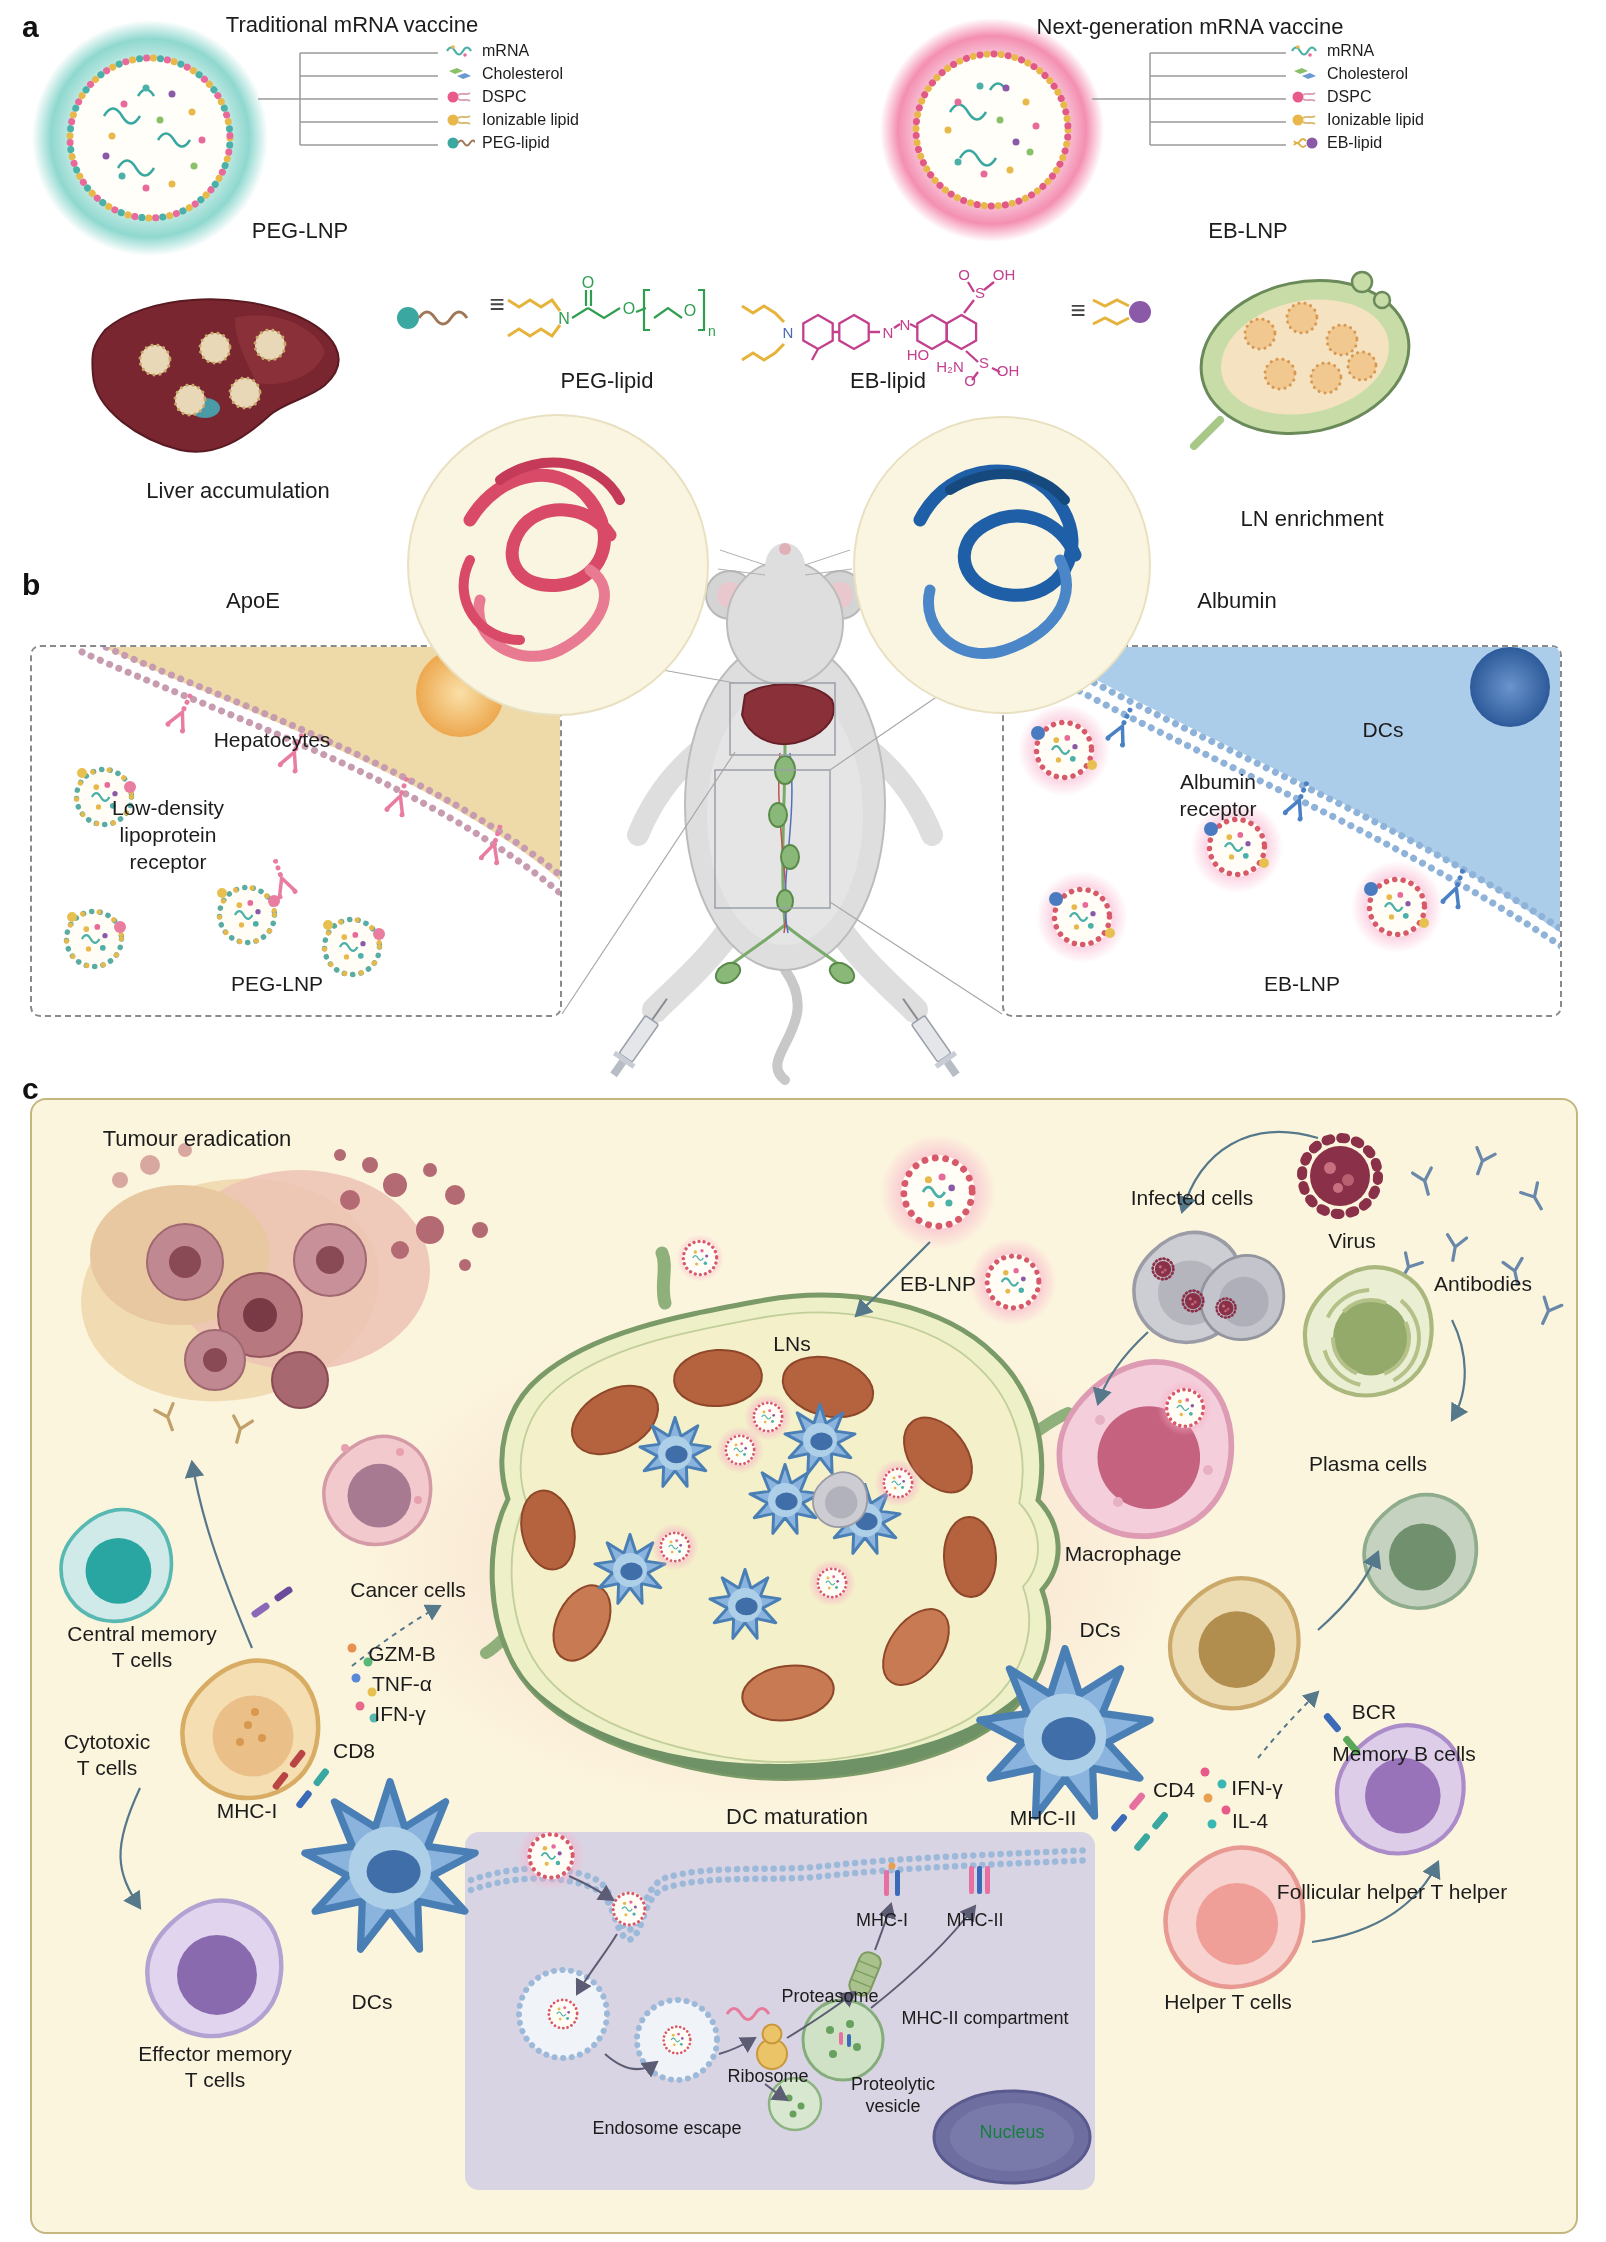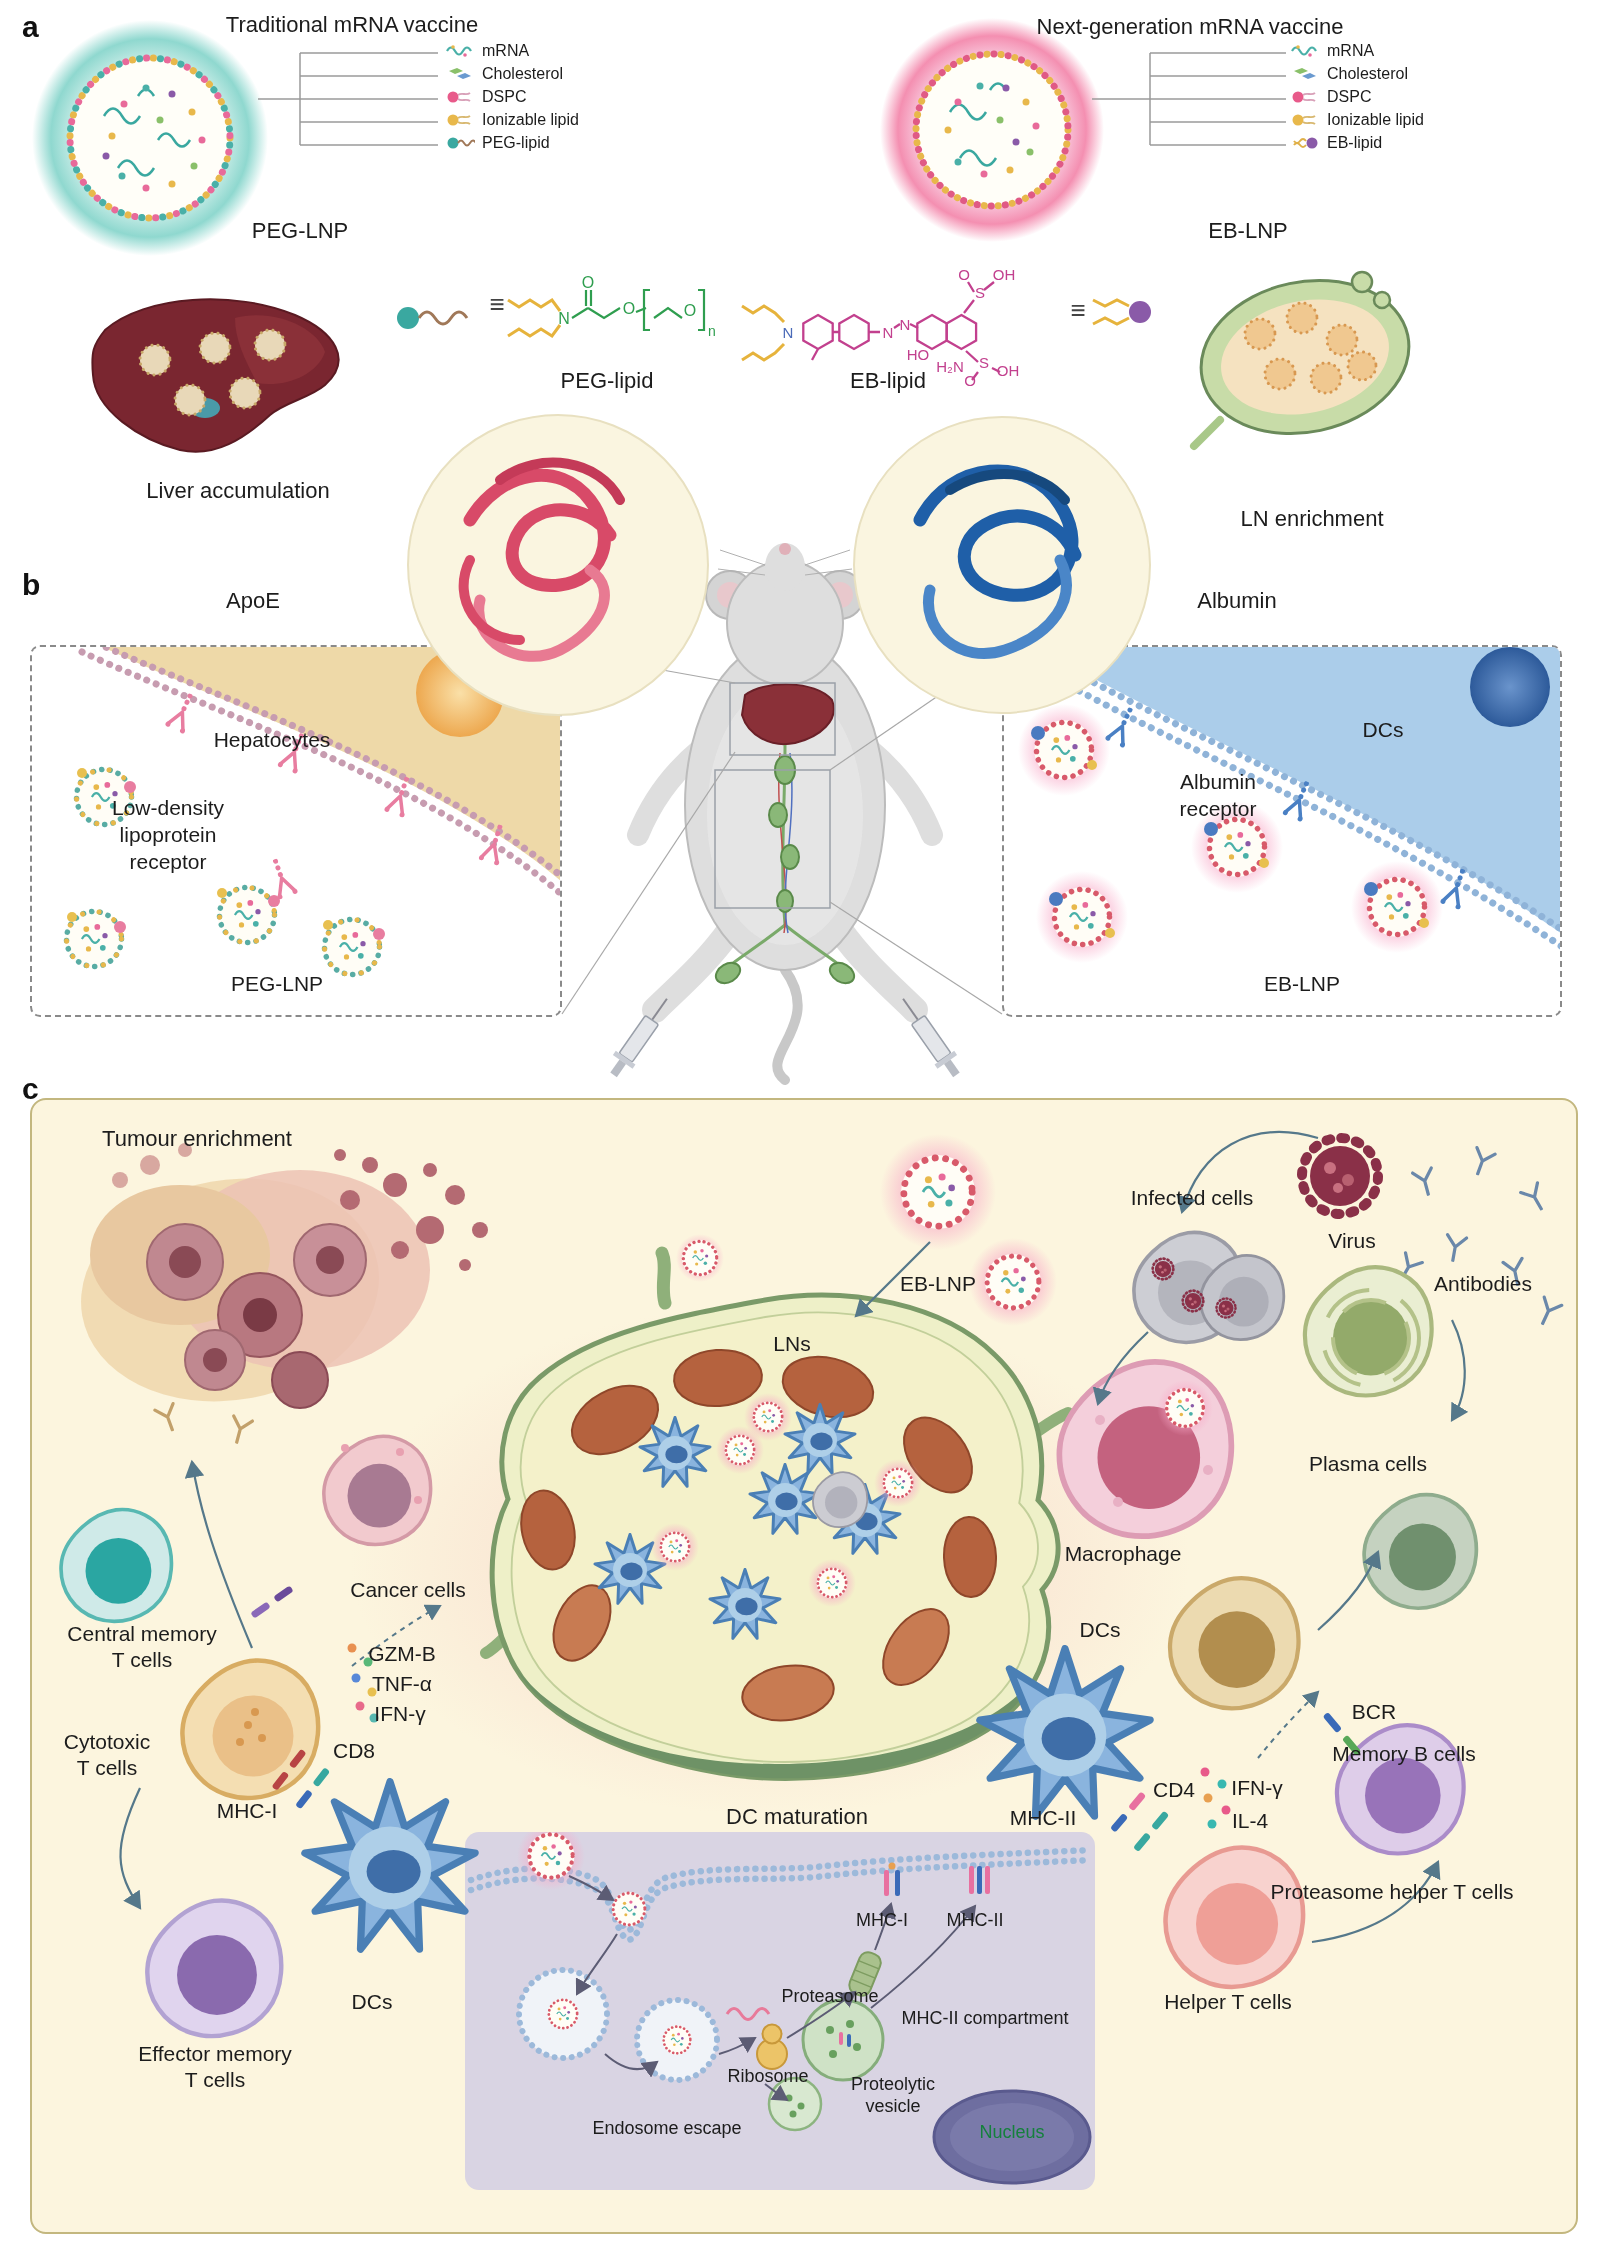--- a/index.html
+++ b/index.html
@@ -806,34 +806,34 @@
   <div class="lbl" style="left:272px;top:728px">Hepatocytes</div>
   <div class="lbl" style="left:168px;top:796px">Low-density</div>
   <div class="lbl" style="left:168px;top:823px">lipoprotein</div>
   <div class="lbl" style="left:168px;top:850px">receptor</div>
   <div class="lbl" style="left:277px;top:972px">PEG-LNP</div>
   <div class="lbl" style="left:1383px;top:718px">DCs</div>
   <div class="lbl" style="left:1218px;top:770px">Albumin</div>
   <div class="lbl" style="left:1218px;top:797px">receptor</div>
   <div class="lbl" style="left:1302px;top:972px">EB-LNP</div>
 
-  <div class="lbl lg" style="left:197px;top:1126px">Tumour enrichment</div>
+  <div class="lbl lg" style="left:197px;top:1126px">Tumour eradication</div>
   <div class="lbl" style="left:938px;top:1272px">EB-LNP</div>
   <div class="lbl" style="left:792px;top:1332px">LNs</div>
   <div class="lbl" style="left:1192px;top:1186px">Infected cells</div>
   <div class="lbl" style="left:1352px;top:1229px">Virus</div>
   <div class="lbl" style="left:1483px;top:1272px">Antibodies</div>
   <div class="lbl" style="left:1368px;top:1452px">Plasma cells</div>
   <div class="lbl" style="left:1123px;top:1542px">Macrophage</div>
   <div class="lbl" style="left:1100px;top:1618px">DCs</div>
   <div class="lbl" style="left:1404px;top:1742px">Memory B cells</div>
   <div class="lbl" style="left:1374px;top:1700px">BCR</div>
   <div class="lbl" style="left:1257px;top:1776px">IFN-γ</div>
   <div class="lbl" style="left:1250px;top:1809px">IL-4</div>
-  <div class="lbl" style="left:1392px;top:1880px">Proteasome helper T cells</div>
+  <div class="lbl" style="left:1392px;top:1880px">Follicular helper T helper</div>
   <div class="lbl" style="left:1228px;top:1990px">Helper T cells</div>
   <div class="lbl" style="left:1174px;top:1778px">CD4</div>
   <div class="lbl" style="left:1043px;top:1806px">MHC-II</div>
   <div class="lbl" style="left:142px;top:1622px">Central memory</div>
   <div class="lbl" style="left:142px;top:1648px">T cells</div>
   <div class="lbl" style="left:408px;top:1578px">Cancer cells</div>
   <div class="lbl" style="left:402px;top:1642px">GZM-B</div>
   <div class="lbl" style="left:402px;top:1672px">TNF-α</div>
   <div class="lbl" style="left:400px;top:1702px">IFN-γ</div>
   <div class="lbl" style="left:107px;top:1730px">Cytotoxic</div>

